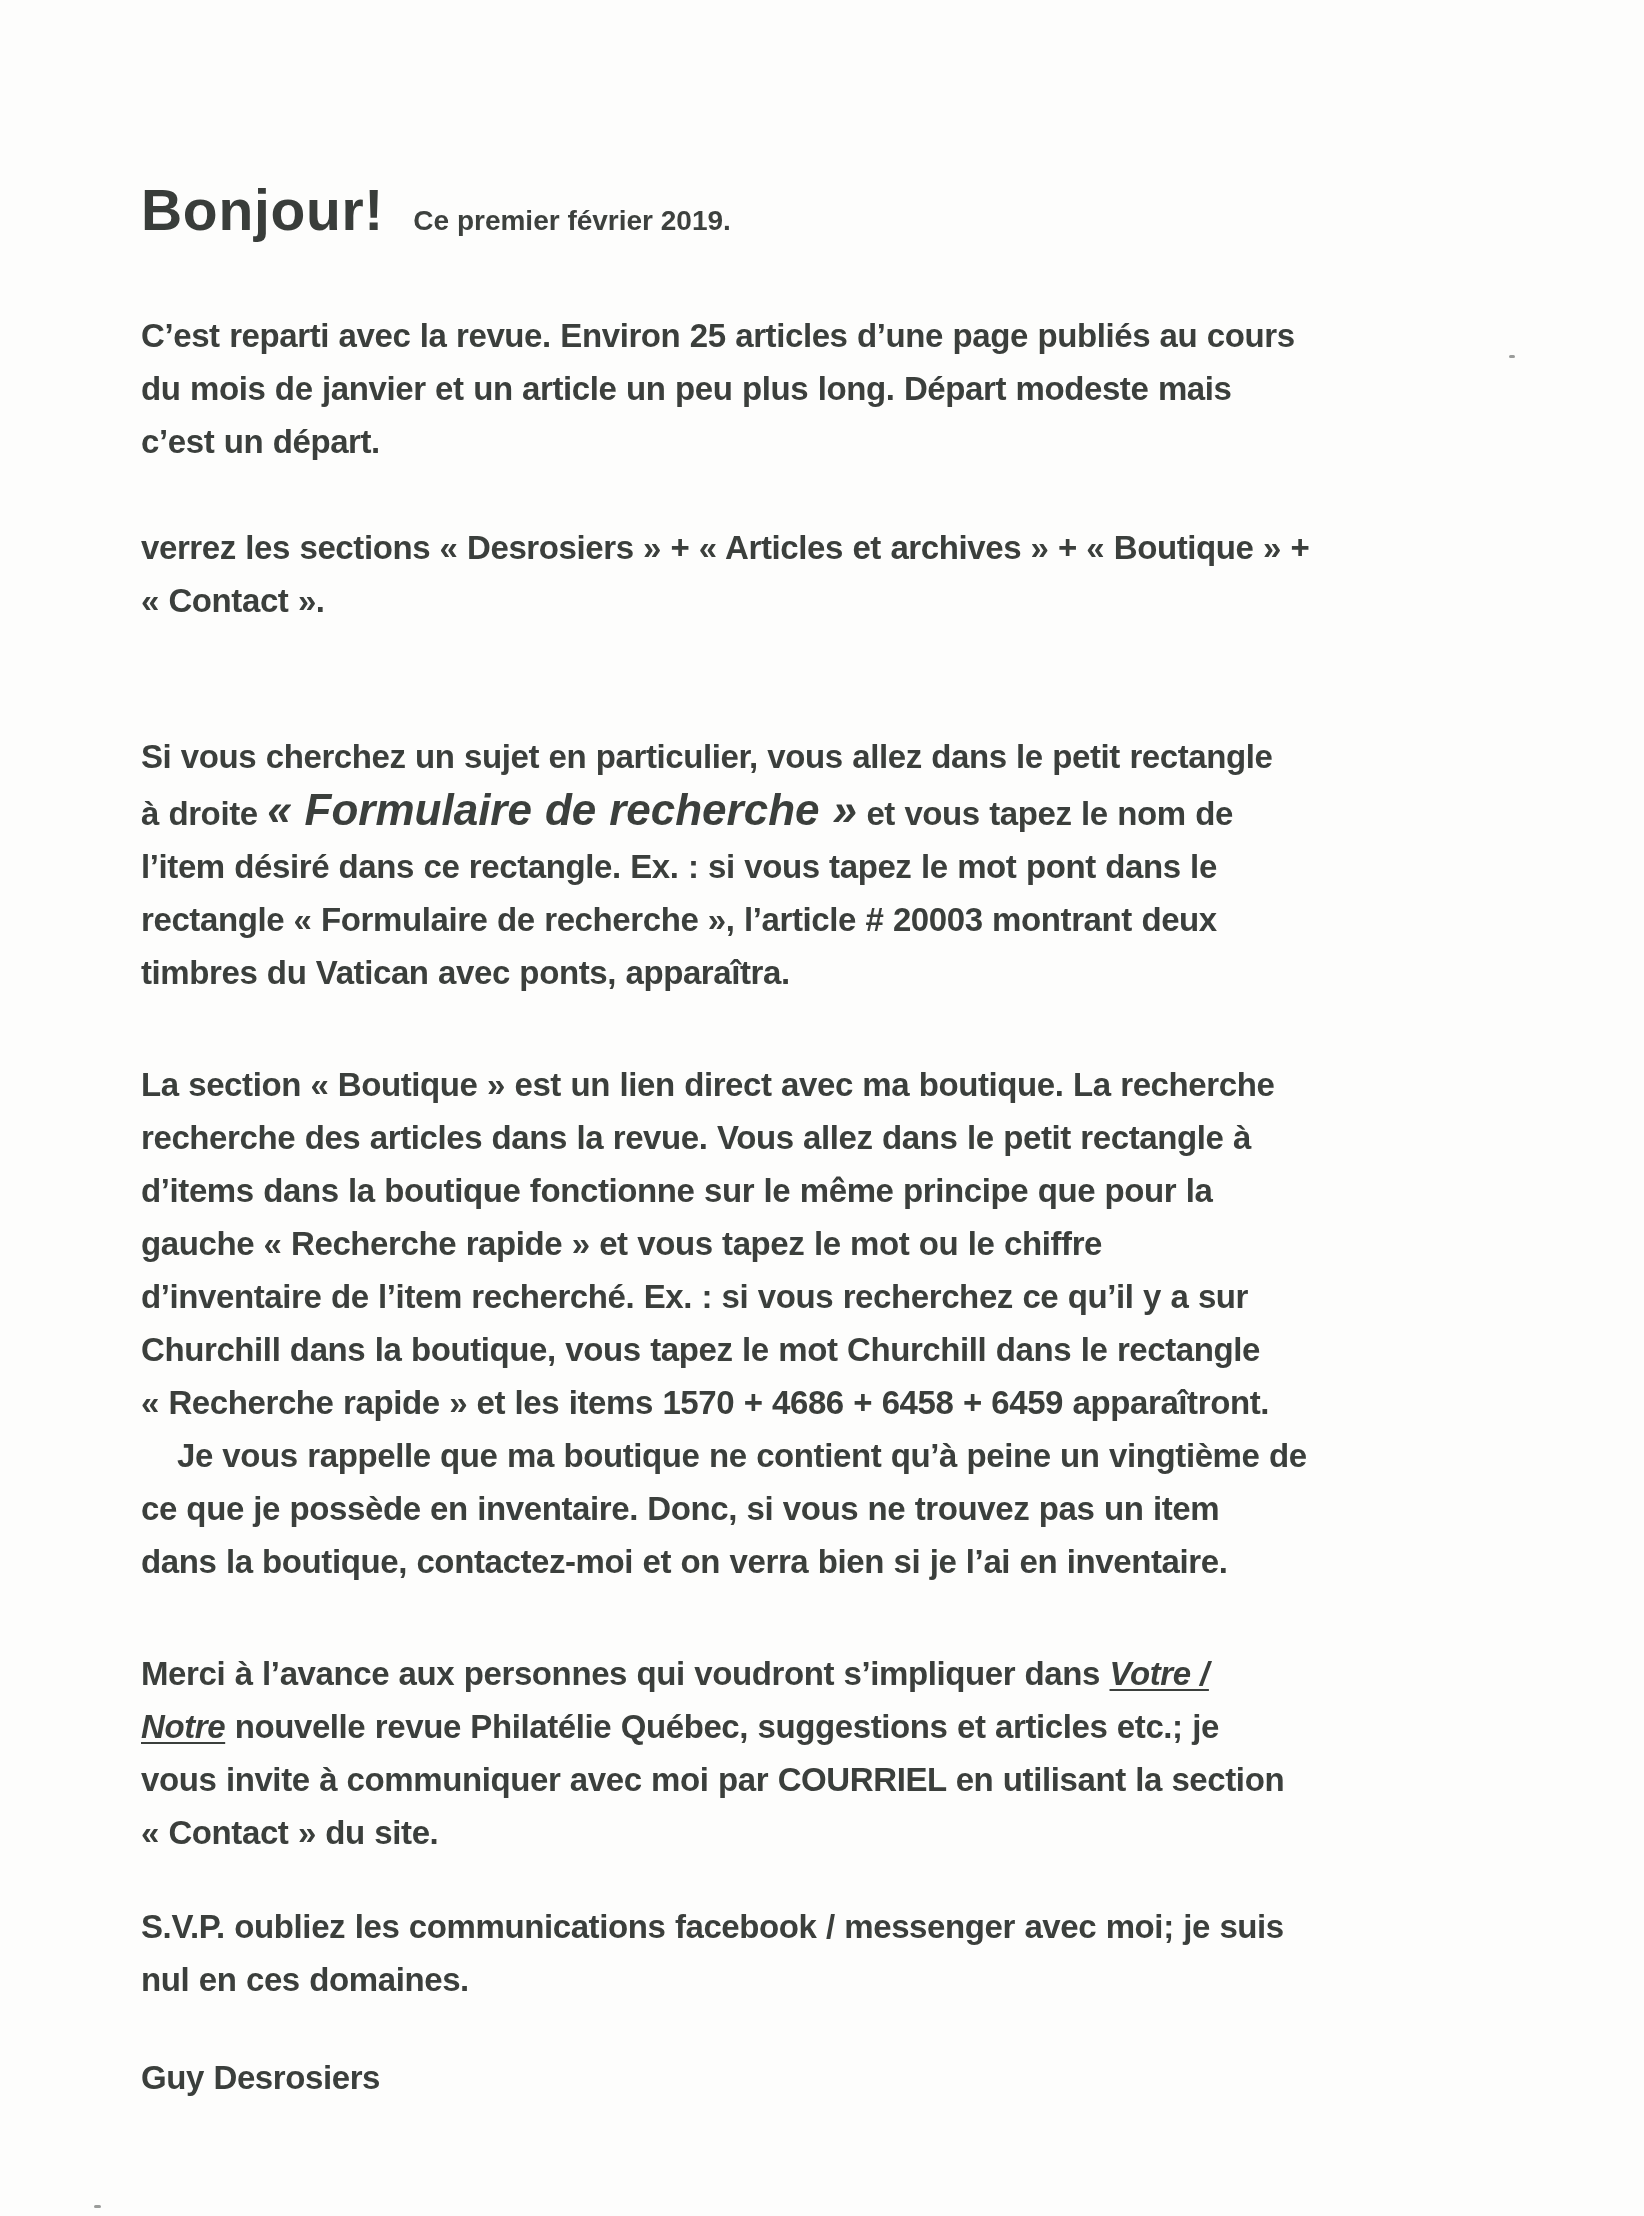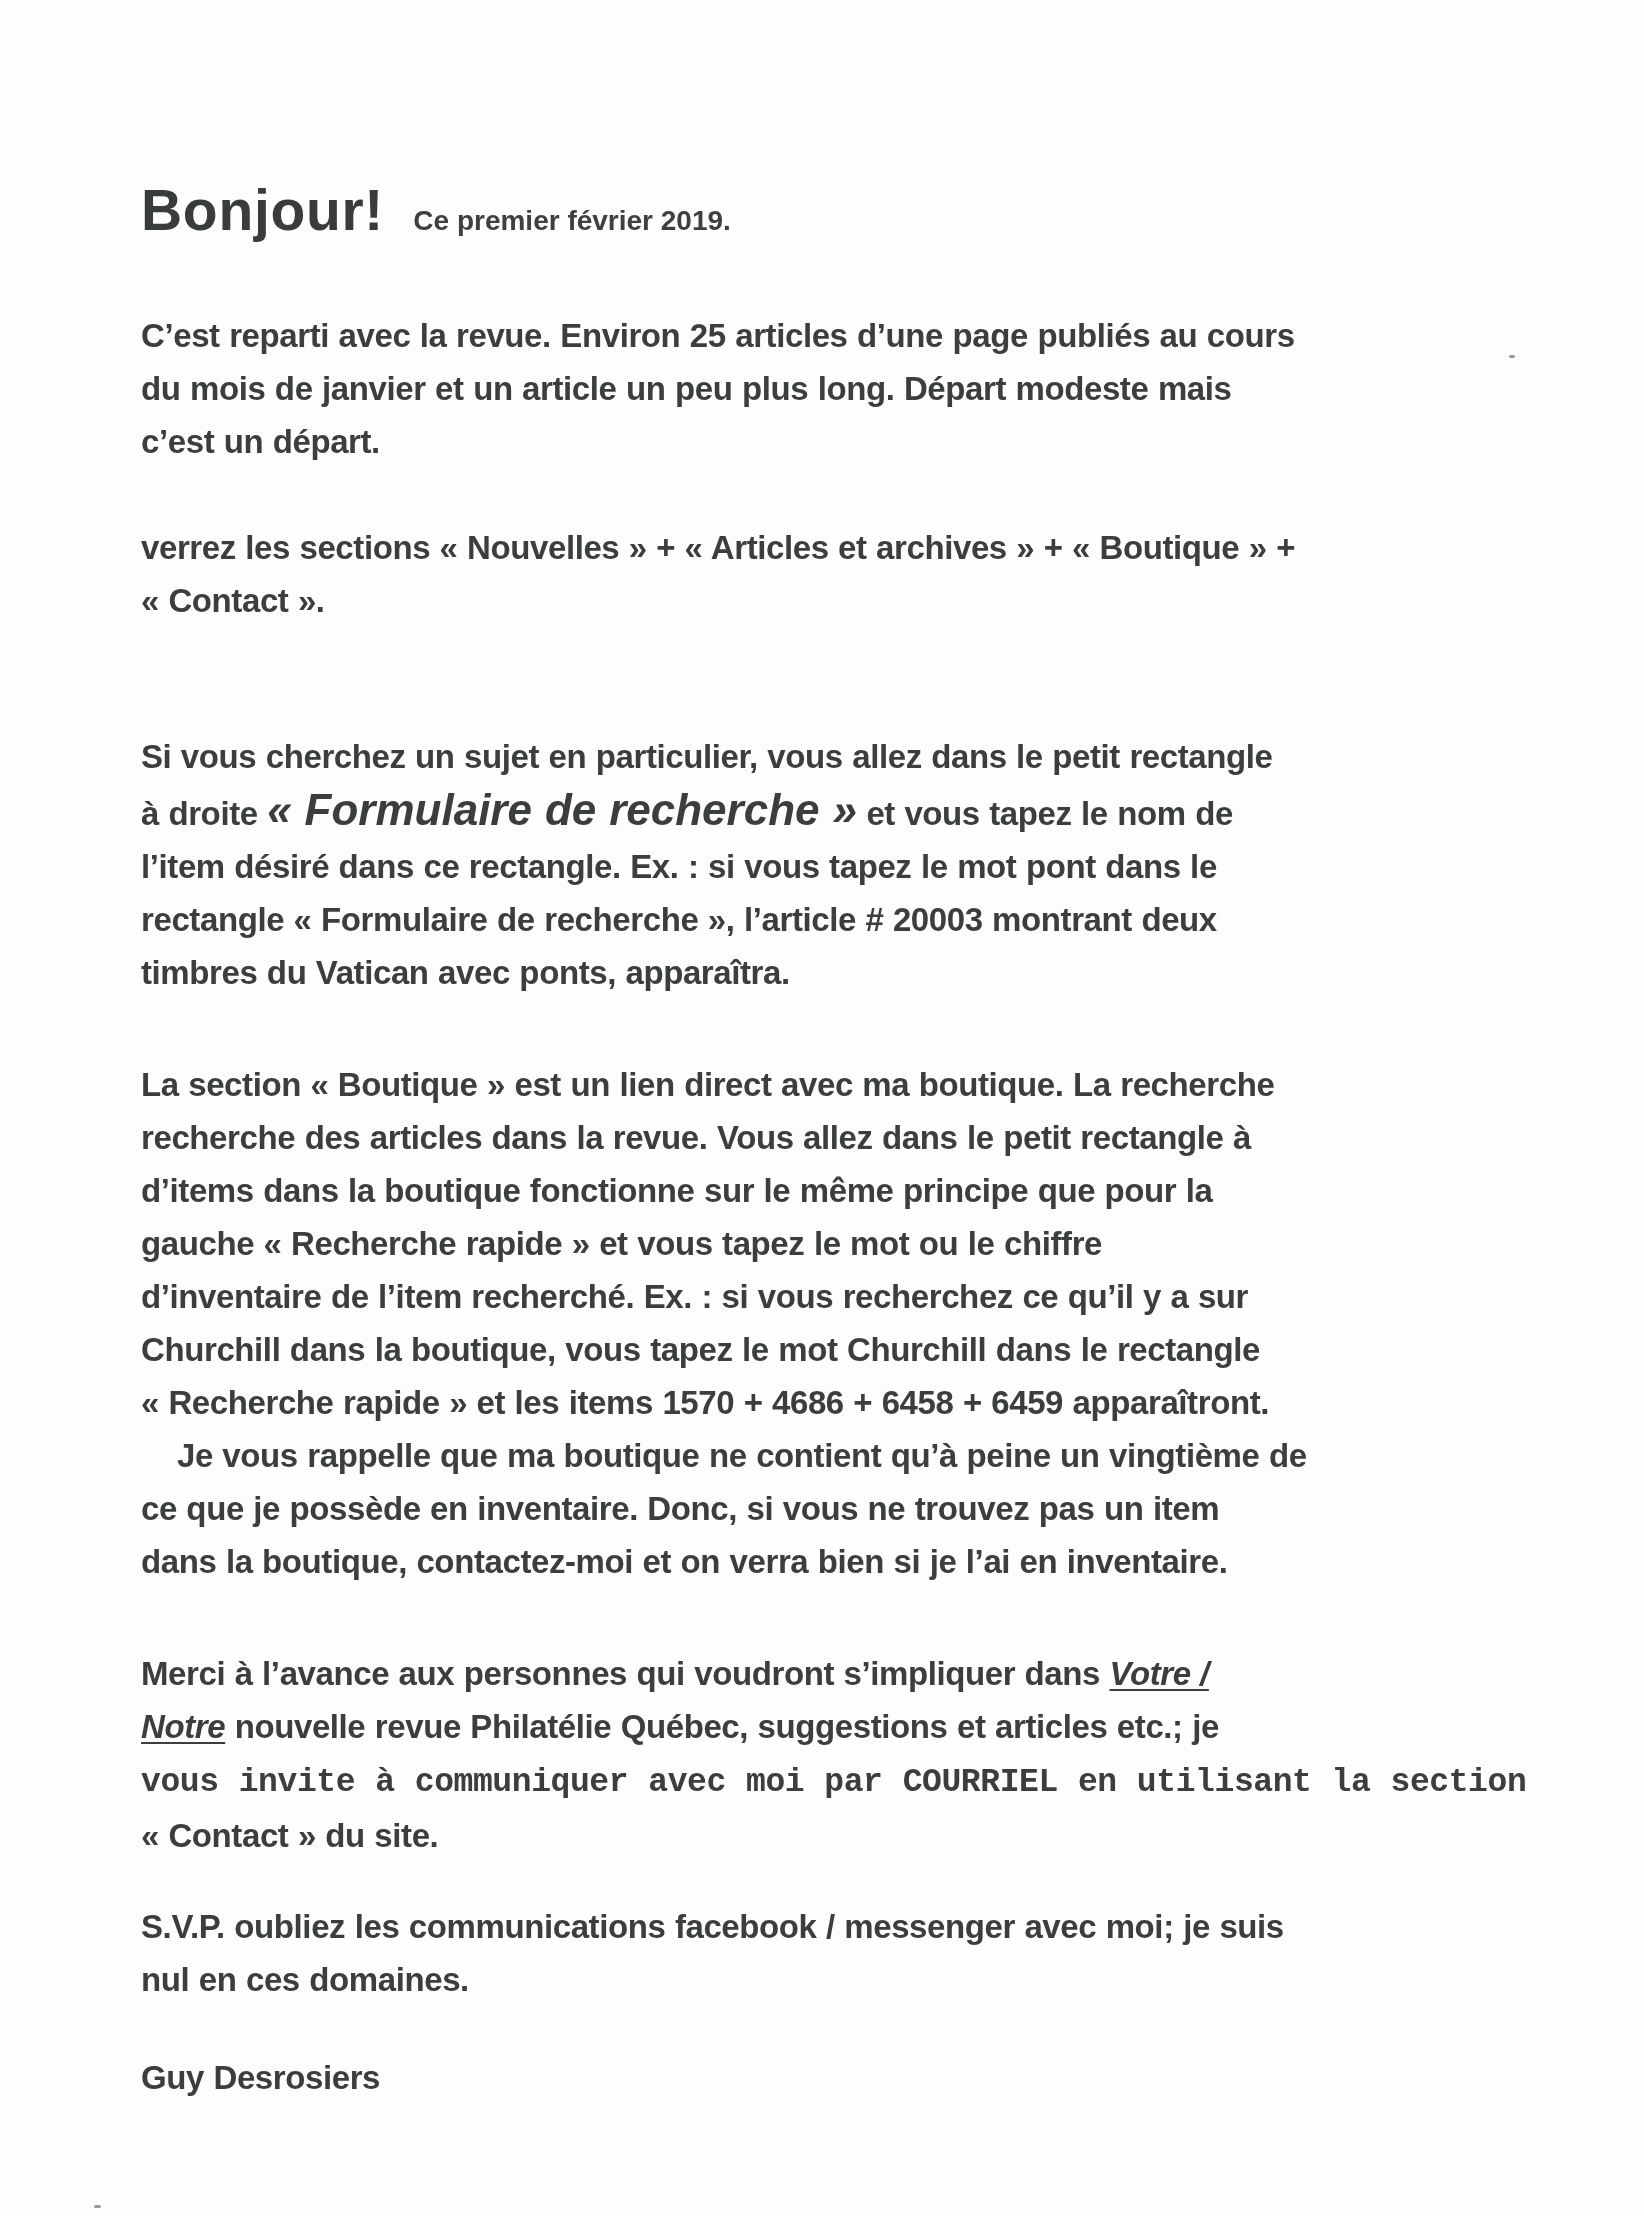--- a/index.html
+++ b/index.html
@@ -87,21 +87,21 @@
     <span class="date">Ce premier février 2019.</span>
   </div>
 
   <div class="para p1">
     <span class="line" style="white-space: nowrap; overflow: visible;"><span style="white-space: nowrap; display: inline-block;">C’est reparti avec la revue. Environ 25 articles d’une page publiés au cours</span></span>
     <span class="line" style="white-space: nowrap; overflow: visible;"><span style="white-space: nowrap; display: inline-block;">du mois de janvier et un article un peu plus long. Départ modeste mais</span></span>
     <span class="line last" style="white-space: nowrap; overflow: visible;"><span style="white-space: nowrap; display: inline-block;">c’est un départ.</span></span>
   </div>
 
   <div class="para p2">
-    <span class="line" style="white-space: nowrap; overflow: visible;"><span style="white-space: nowrap; display: inline-block;">verrez les sections « Nouvelles » + « Articles et archives » + « Boutique » +</span></span>
+    <span class="line" style="white-space: nowrap; overflow: visible;"><span style="white-space: nowrap; display: inline-block;">verrez les sections « Desrosiers » + « Articles et archives » + « Boutique » +</span></span>
     <span class="line last" style="white-space: nowrap; overflow: visible;"><span style="white-space: nowrap; display: inline-block;">« Contact ».</span></span>
   </div>
 
   <div class="para p3">
     <span class="line" style="white-space: nowrap; overflow: visible;"><span style="white-space: nowrap; display: inline-block;">Si vous cherchez un sujet en particulier, vous allez dans le petit rectangle</span></span>
     <span class="line" style="white-space: nowrap; overflow: visible;"><span style="white-space: nowrap; display: inline-block;">
       <span>à droite</span>
       <span class="big-italic">« Formulaire de recherche »</span>
       <span>et vous tapez le nom de</span>
     </span></span>
@@ -125,21 +125,21 @@
 
   <div class="para p5">
     <span class="line" style="white-space: nowrap; overflow: visible; margin-top: 12px;"><span style="white-space: nowrap; display: inline-block;">
       <span>Merci à l’avance aux personnes qui voudront s’impliquer dans</span>
       <span class="underline-italic">Votre /</span>
     </span></span>
     <span class="line" style="white-space: nowrap; overflow: visible;"><span style="white-space: nowrap; display: inline-block;">
       <span class="underline-italic">Notre</span>
       <span>nouvelle revue Philatélie Québec, suggestions et articles etc.; je</span>
     </span></span>
-    <span class="line" style="white-space: nowrap; overflow: visible;"><span style="white-space: nowrap; display: inline-block; font-family: Liberation Mono, monospace;">vous invite à communiquer avec moi par COURRIEL en utilisant la section</span></span>
+    <span class="line" style="white-space: nowrap; overflow: visible;"><span style="white-space: nowrap; display: inline-block;">vous invite à communiquer avec moi par COURRIEL en utilisant la section</span></span>
     <span class="line last" style="white-space: nowrap; overflow: visible;"><span style="white-space: nowrap; display: inline-block;">« Contact » du site.</span></span>
   </div>
 
   <div class="para p6">
     <span class="line" style="white-space: nowrap; overflow: visible;"><span style="white-space: nowrap; display: inline-block;">S.V.P. oubliez les communications facebook / messenger avec moi; je suis</span></span>
     <span class="line last" style="white-space: nowrap; overflow: visible;"><span style="white-space: nowrap; display: inline-block;">nul en ces domaines.</span></span>
   </div>
 
   <div class="para p7 left">Guy Desrosiers</div>
 </div>

